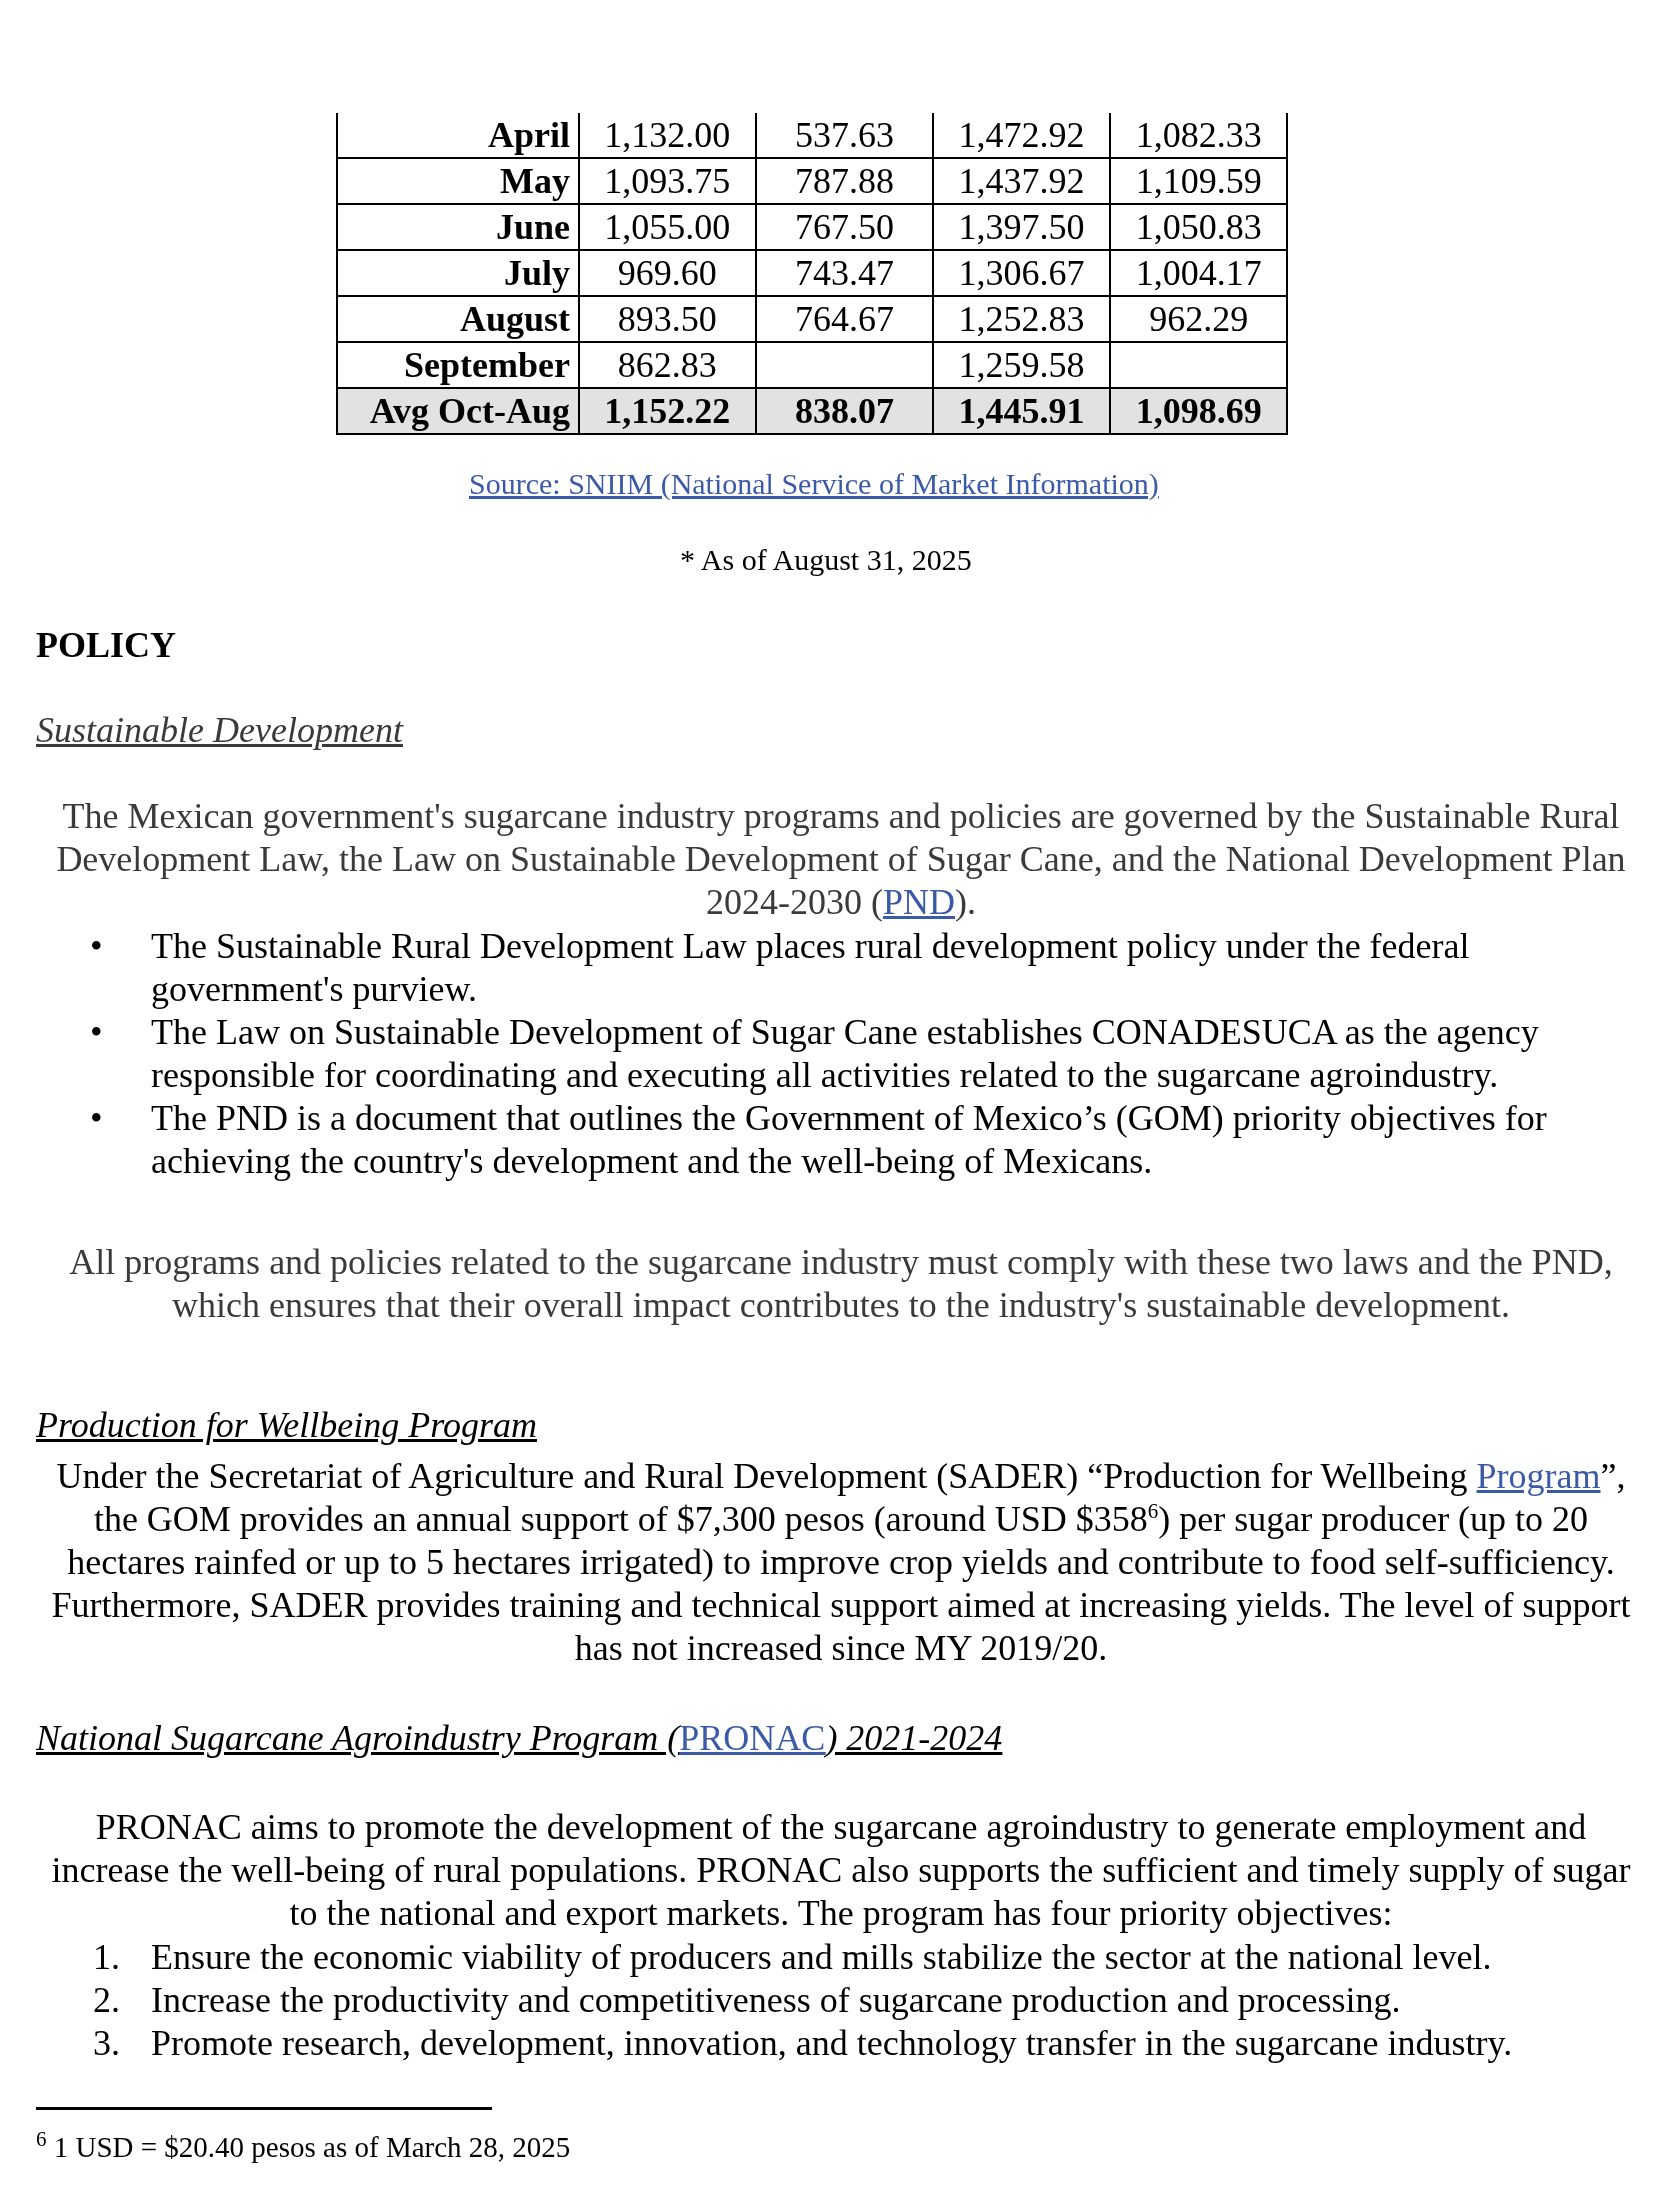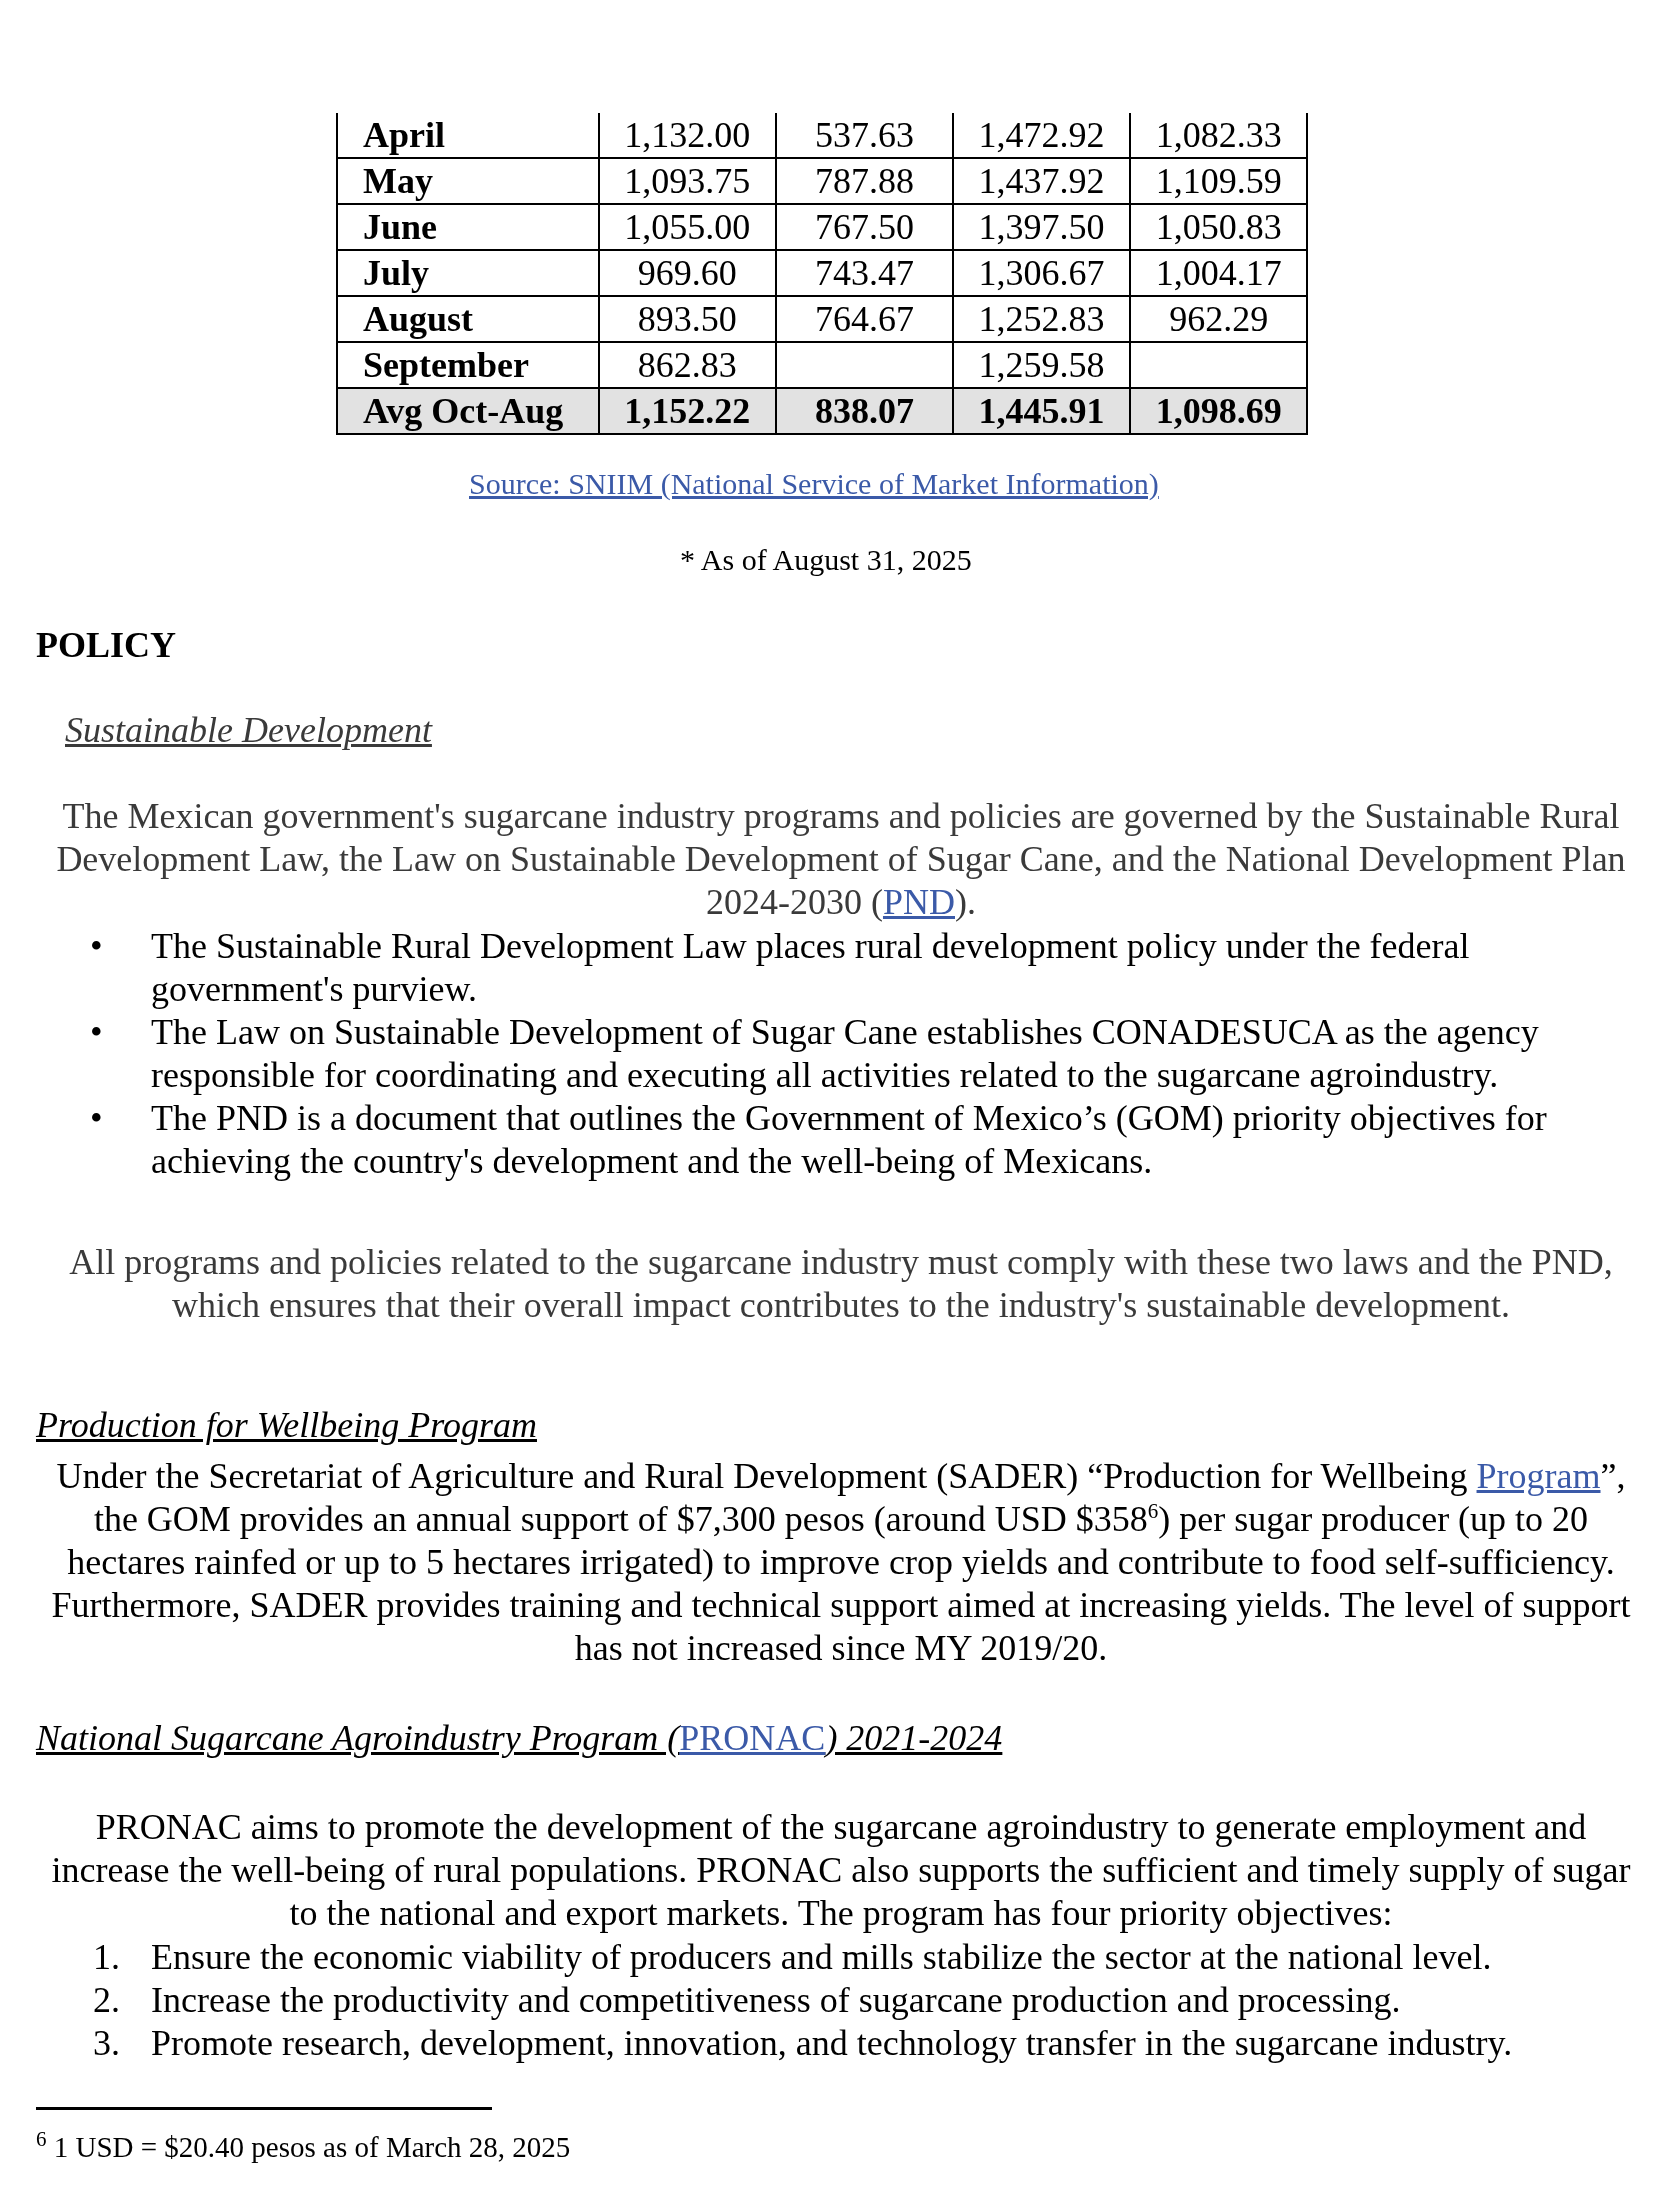--- a/index.html
+++ b/index.html
@@ -4,21 +4,21 @@
 <style>
   html, body { margin:0; padding:0; background:#ffffff; }
   body { width:1666px; height:2205px; position:relative; overflow:hidden;
          font-family:"Liberation Serif", serif; color:#000; }
   .abs { position:absolute;text-align:center; }
   
   #price-table { position:absolute; left:336px; top:113px; border-collapse:collapse;
                  font-family:"Liberation Serif", serif; font-size:36px; }
   #price-table td { border:2.3px solid #000; height:44px; padding:0 7.6px; line-height:44px; white-space:nowrap; }
   #price-table tr:first-child td { border-top:none; }
-  #price-table td.label { width:227px; font-weight:bold; text-align:left; padding-left:25px; }
+  #price-table td.label { width:227px; font-weight:bold; text-align:right; padding-left:5px; }
   #price-table td.num { width:160px; text-align:center; }
   #price-table tr.avg td { background:#e2e2e2; font-weight:bold; }
   a.link { color:#3b5aa8; text-decoration:underline; }
   .source { left:469px; top:467px; font-size:30px; }
   .note { left:680px; top:543px; font-size:30px; }
   .h-policy { left:36px; top:624px; font-size:36px; font-weight:bold; }
   .sub { font-size:36px; font-style:italic; text-decoration:underline; }
   .para { left:36px; width:1610px; font-size:36px; line-height:43px; }
   .gray { color:#3a3a3a; }
   ul.bullets, ol.objectives { position:absolute; margin:0; padding:0; list-style:none;
@@ -85,21 +85,21 @@
       <td class="num">1,098.69</td>
     </tr>
   </tbody>
 </table>
 
 <a class="abs link source">Source: SNIIM (National Service of Market Information)</a>
 <div class="abs note">* As of August 31, 2025</div>
 
 <div class="abs h-policy">POLICY</div>
 
-<div class="abs sub gray" style="left:36px; top:709px;margin-left:29px;">Sustainable Development</div>
+<div class="abs sub gray" style="left:36px; top:709px;">Sustainable Development</div>
 
 <div class="abs para gray" style="top:795px;">
   <span>The Mexican government's sugarcane industry programs and policies are governed by the Sustainable Rural Development Law, the Law on Sustainable Development of Sugar Cane, and the National Development Plan 2024-2030 (</span><a class="link">PND</a><span>).</span>
 </div>
 
 <ul class="bullets" style="left:36px; top:925px;">
   <li><span class="dot">•</span><span>The Sustainable Rural Development Law places rural development policy under the federal government's purview.</span></li>
   <li><span class="dot">•</span><span>The Law on Sustainable Development of Sugar Cane establishes CONADESUCA as the agency responsible for coordinating and executing all activities related to the sugarcane agroindustry.</span></li>
   <li><span class="dot">•</span><span>The PND is a document that outlines the Government of Mexico’s (GOM) priority objectives for achieving the country's development and the well-being of Mexicans.</span></li>
 </ul>

